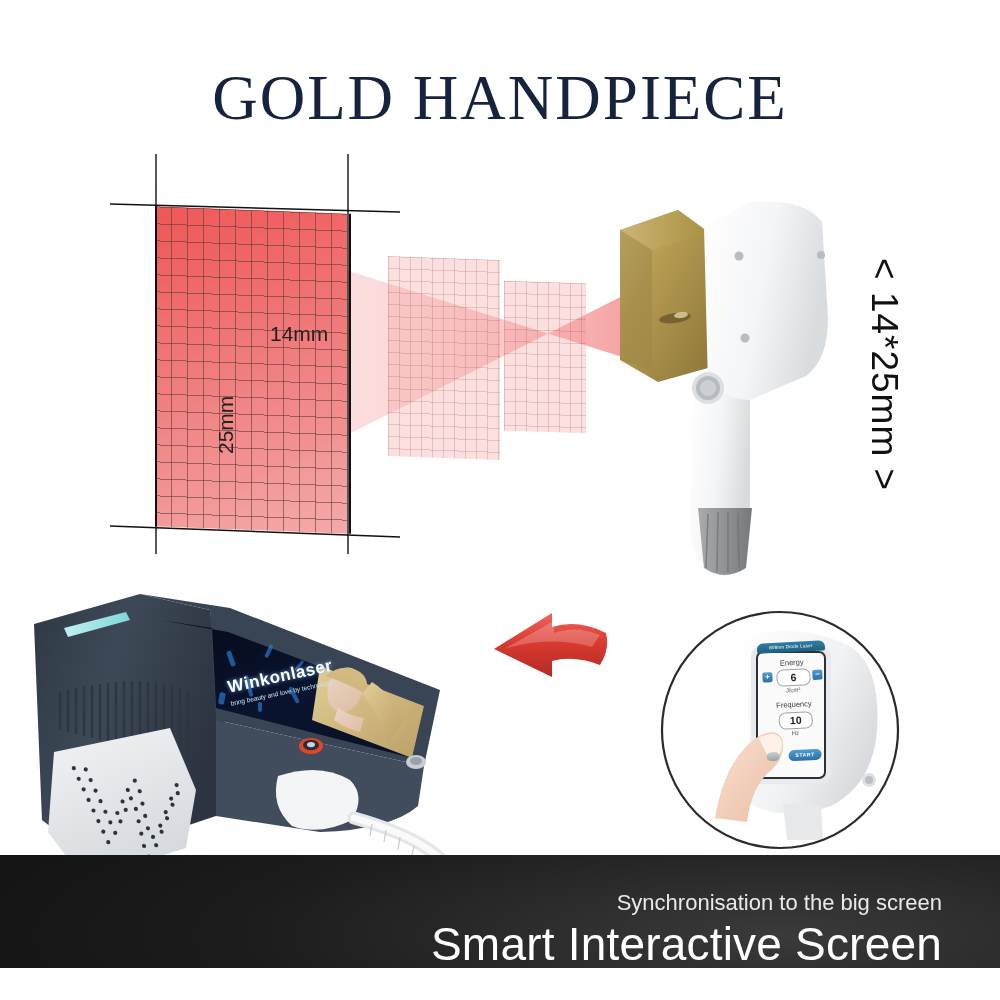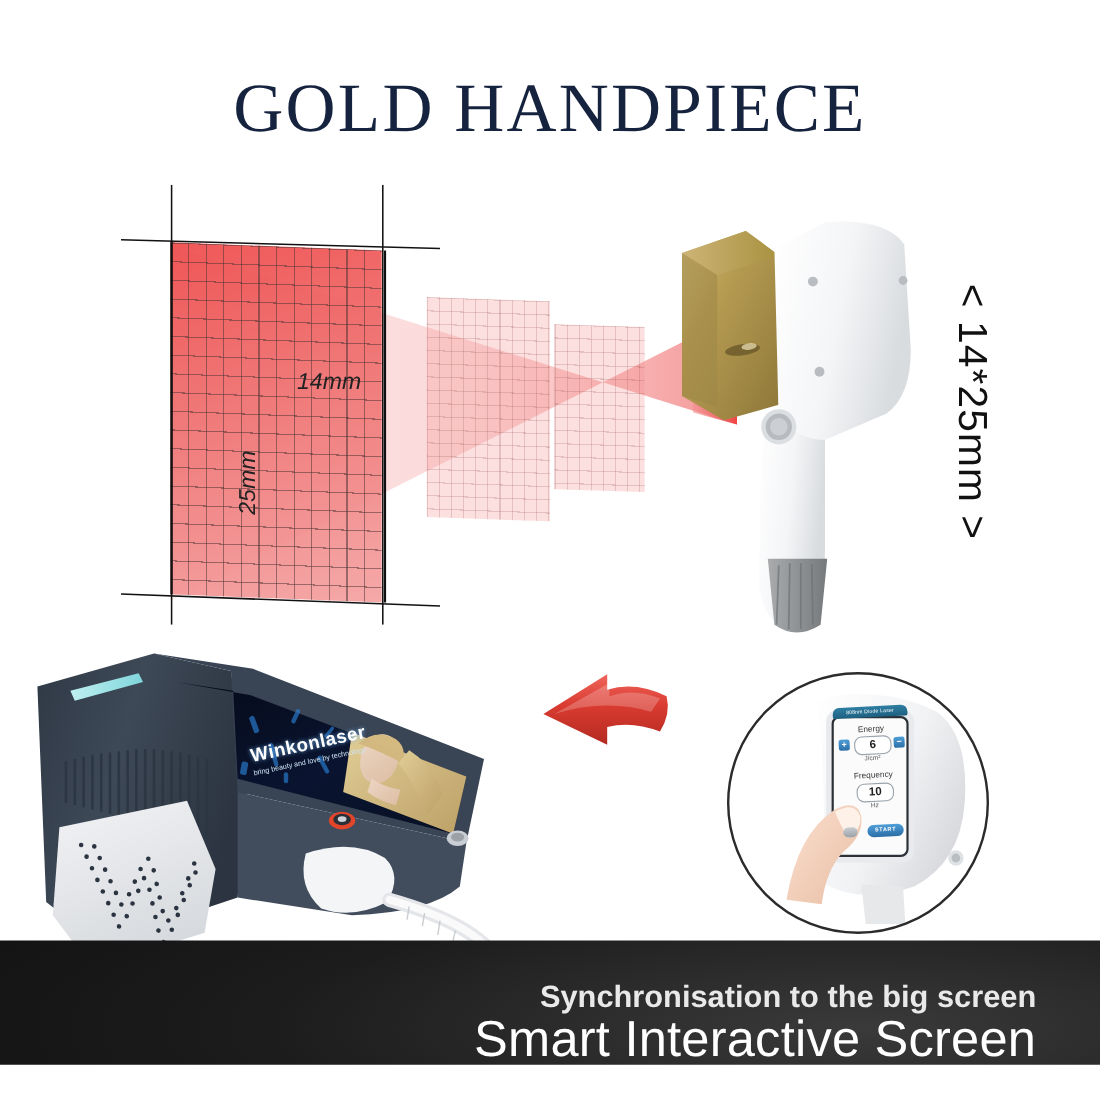--- a/index.html
+++ b/index.html
@@ -8,21 +8,21 @@
   #stage{position:relative;width:1000px;height:968px;background:#ffffff;overflow:hidden;padding-left:16px;}
 
   
   .title{
     position:absolute;left:0;top:62px;width:1000px;text-align:center;
     font-family:"Liberation Serif",serif;
     font-size:63px;letter-spacing:2px;color:#16233f;font-weight:400;
   }
 
   
-  .beam-wrap{position:absolute;left:110px;top:168px;width:620px;height:400px;font-style:italic;}
+  .beam-wrap{position:absolute;left:110px;top:154px;width:620px;height:400px;}
   .cone{position:absolute;left:0;top:0;width:620px;height:400px;}
 
   
   .spot{
     position:absolute;left:45px;top:56px;width:192px;height:320px;
     transform:skewY(2.2deg);
     background:linear-gradient(160deg,#ef4b4b 0%,#f07070 42%,#f5a3a3 100%);
     opacity:.93;
   }
   .spot .grid{
@@ -63,21 +63,21 @@
 
   
   .inset{position:absolute;left:655px;top:608px;width:250px;height:250px;}
 
   
   .banner{
     position:absolute;left:0;top:855px;width:1000px;height:145px;
     background:radial-gradient(120% 180% at 78% 55%,#3a3a3a 0%,#1c1c1c 45%,#0b0b0b 100%);
   }
   .banner .sub{
-    position:absolute;right:58px;top:35px;color:#e9e9e9;font-size:28px;font-weight:700;
+    position:absolute;right:58px;top:35px;color:#e9e9e9;font-size:22px;font-weight:400;
   }
   .banner .main{
     position:absolute;right:58px;top:62px;color:#ffffff;font-size:46px;font-weight:400;
     letter-spacing:.2px;
   }
 
   
   .scr-brand{
     position:absolute;left:226px;top:678px;font-size:17px;color:#fff;font-weight:700;
     transform:rotate(-12deg);transform-origin:left top;letter-spacing:.5px;

